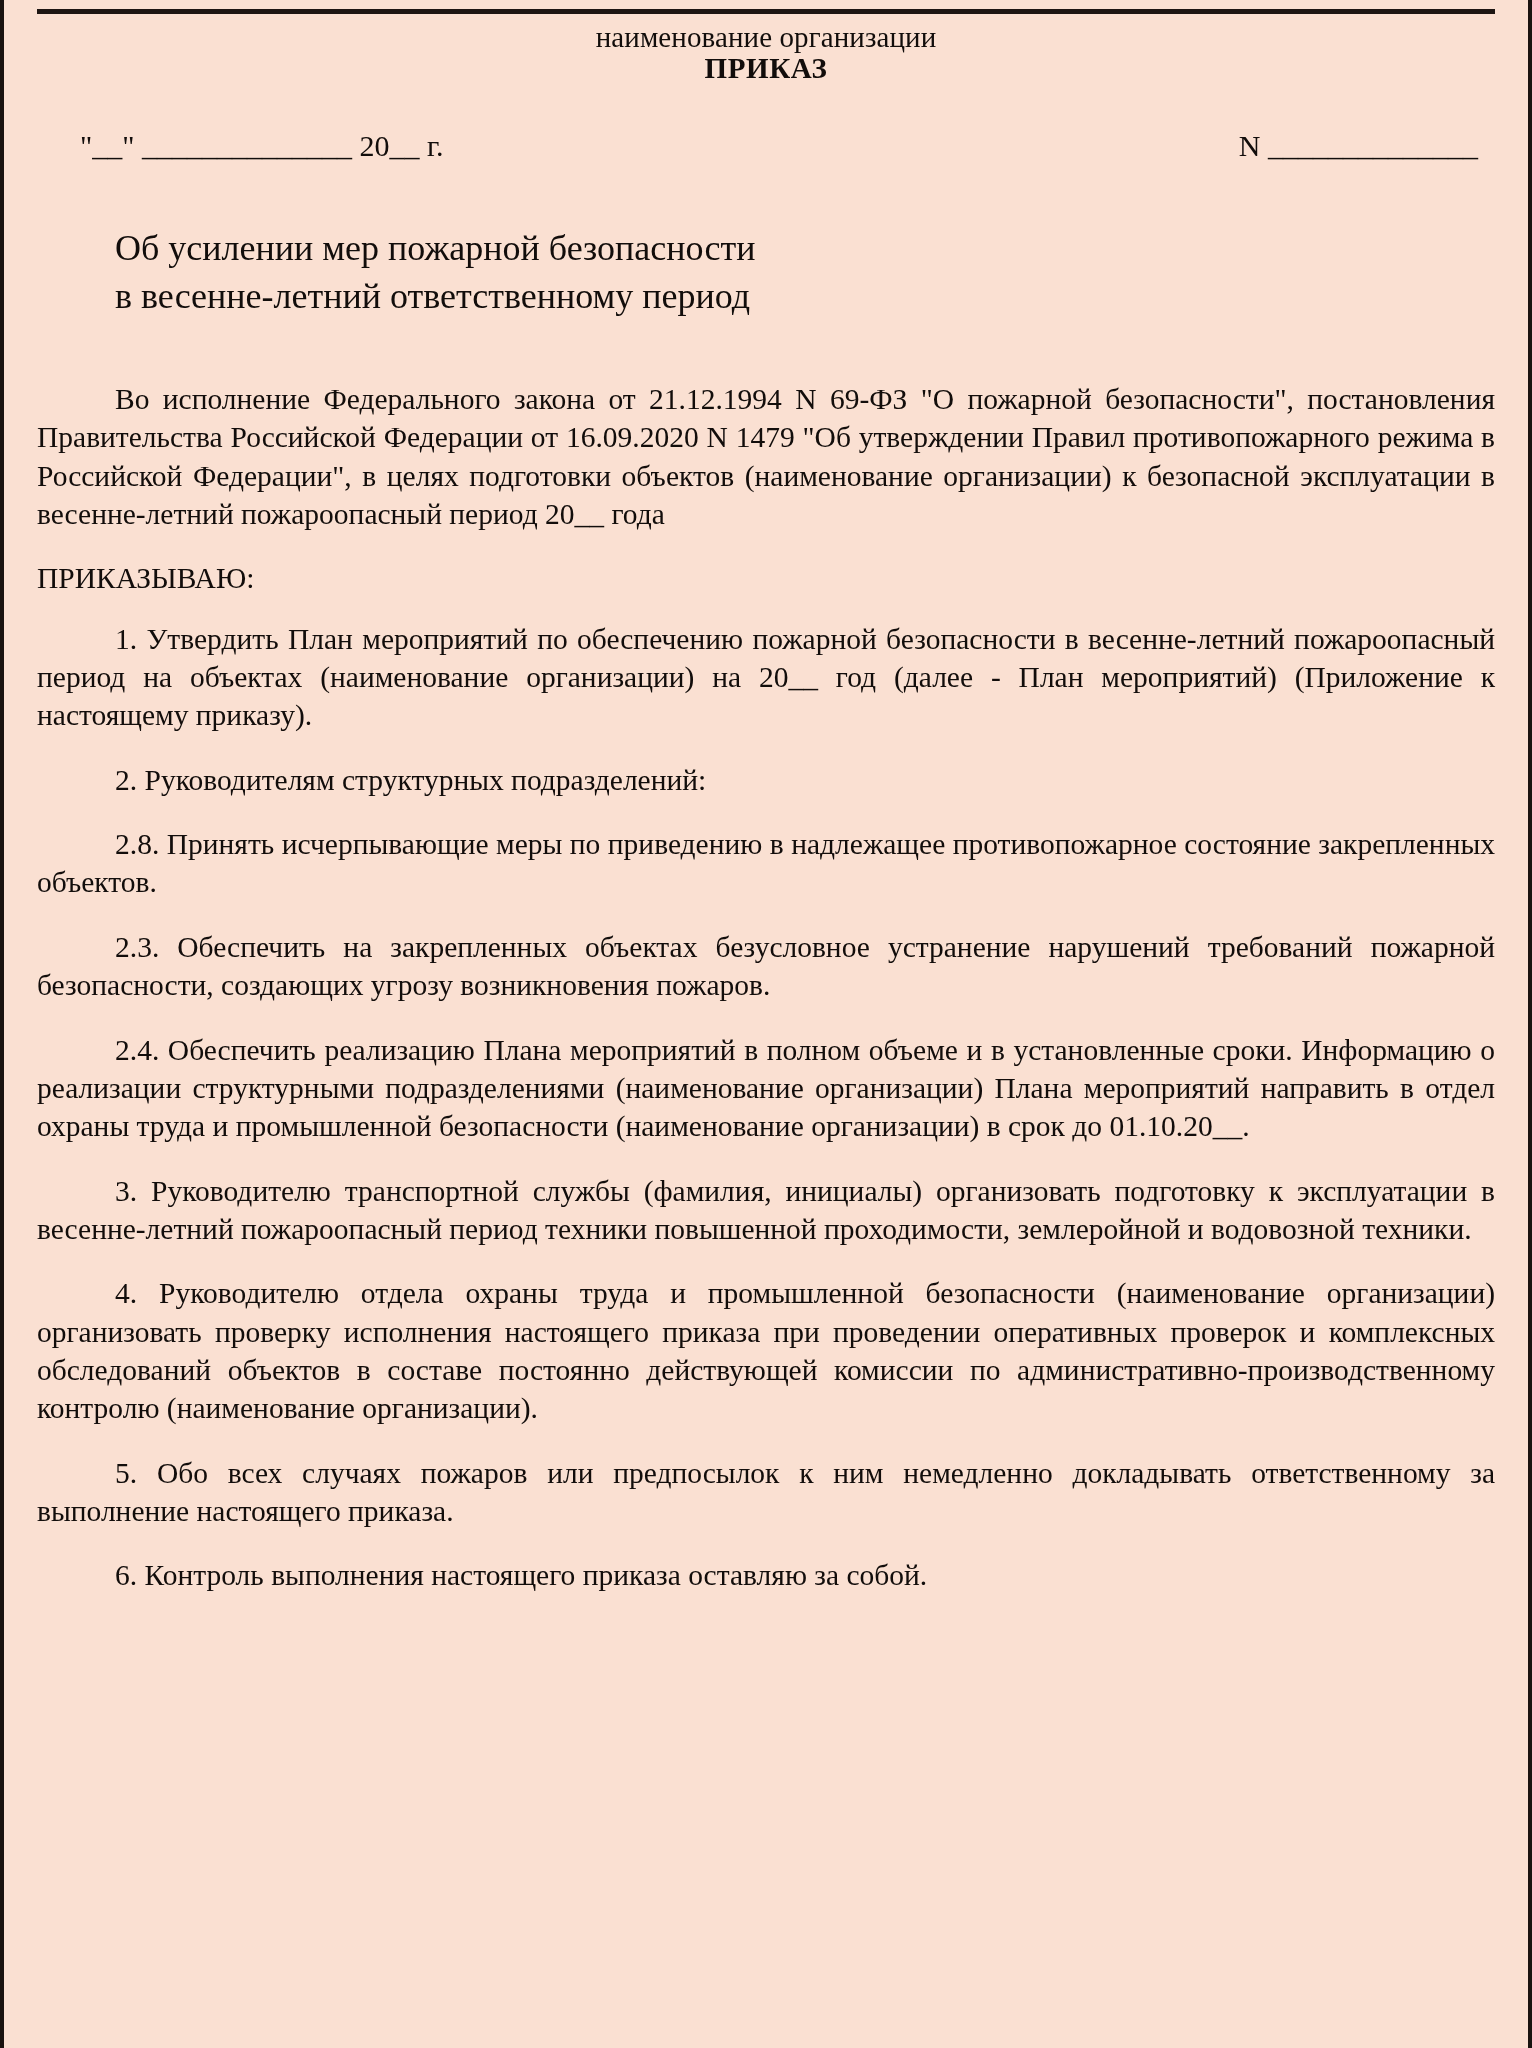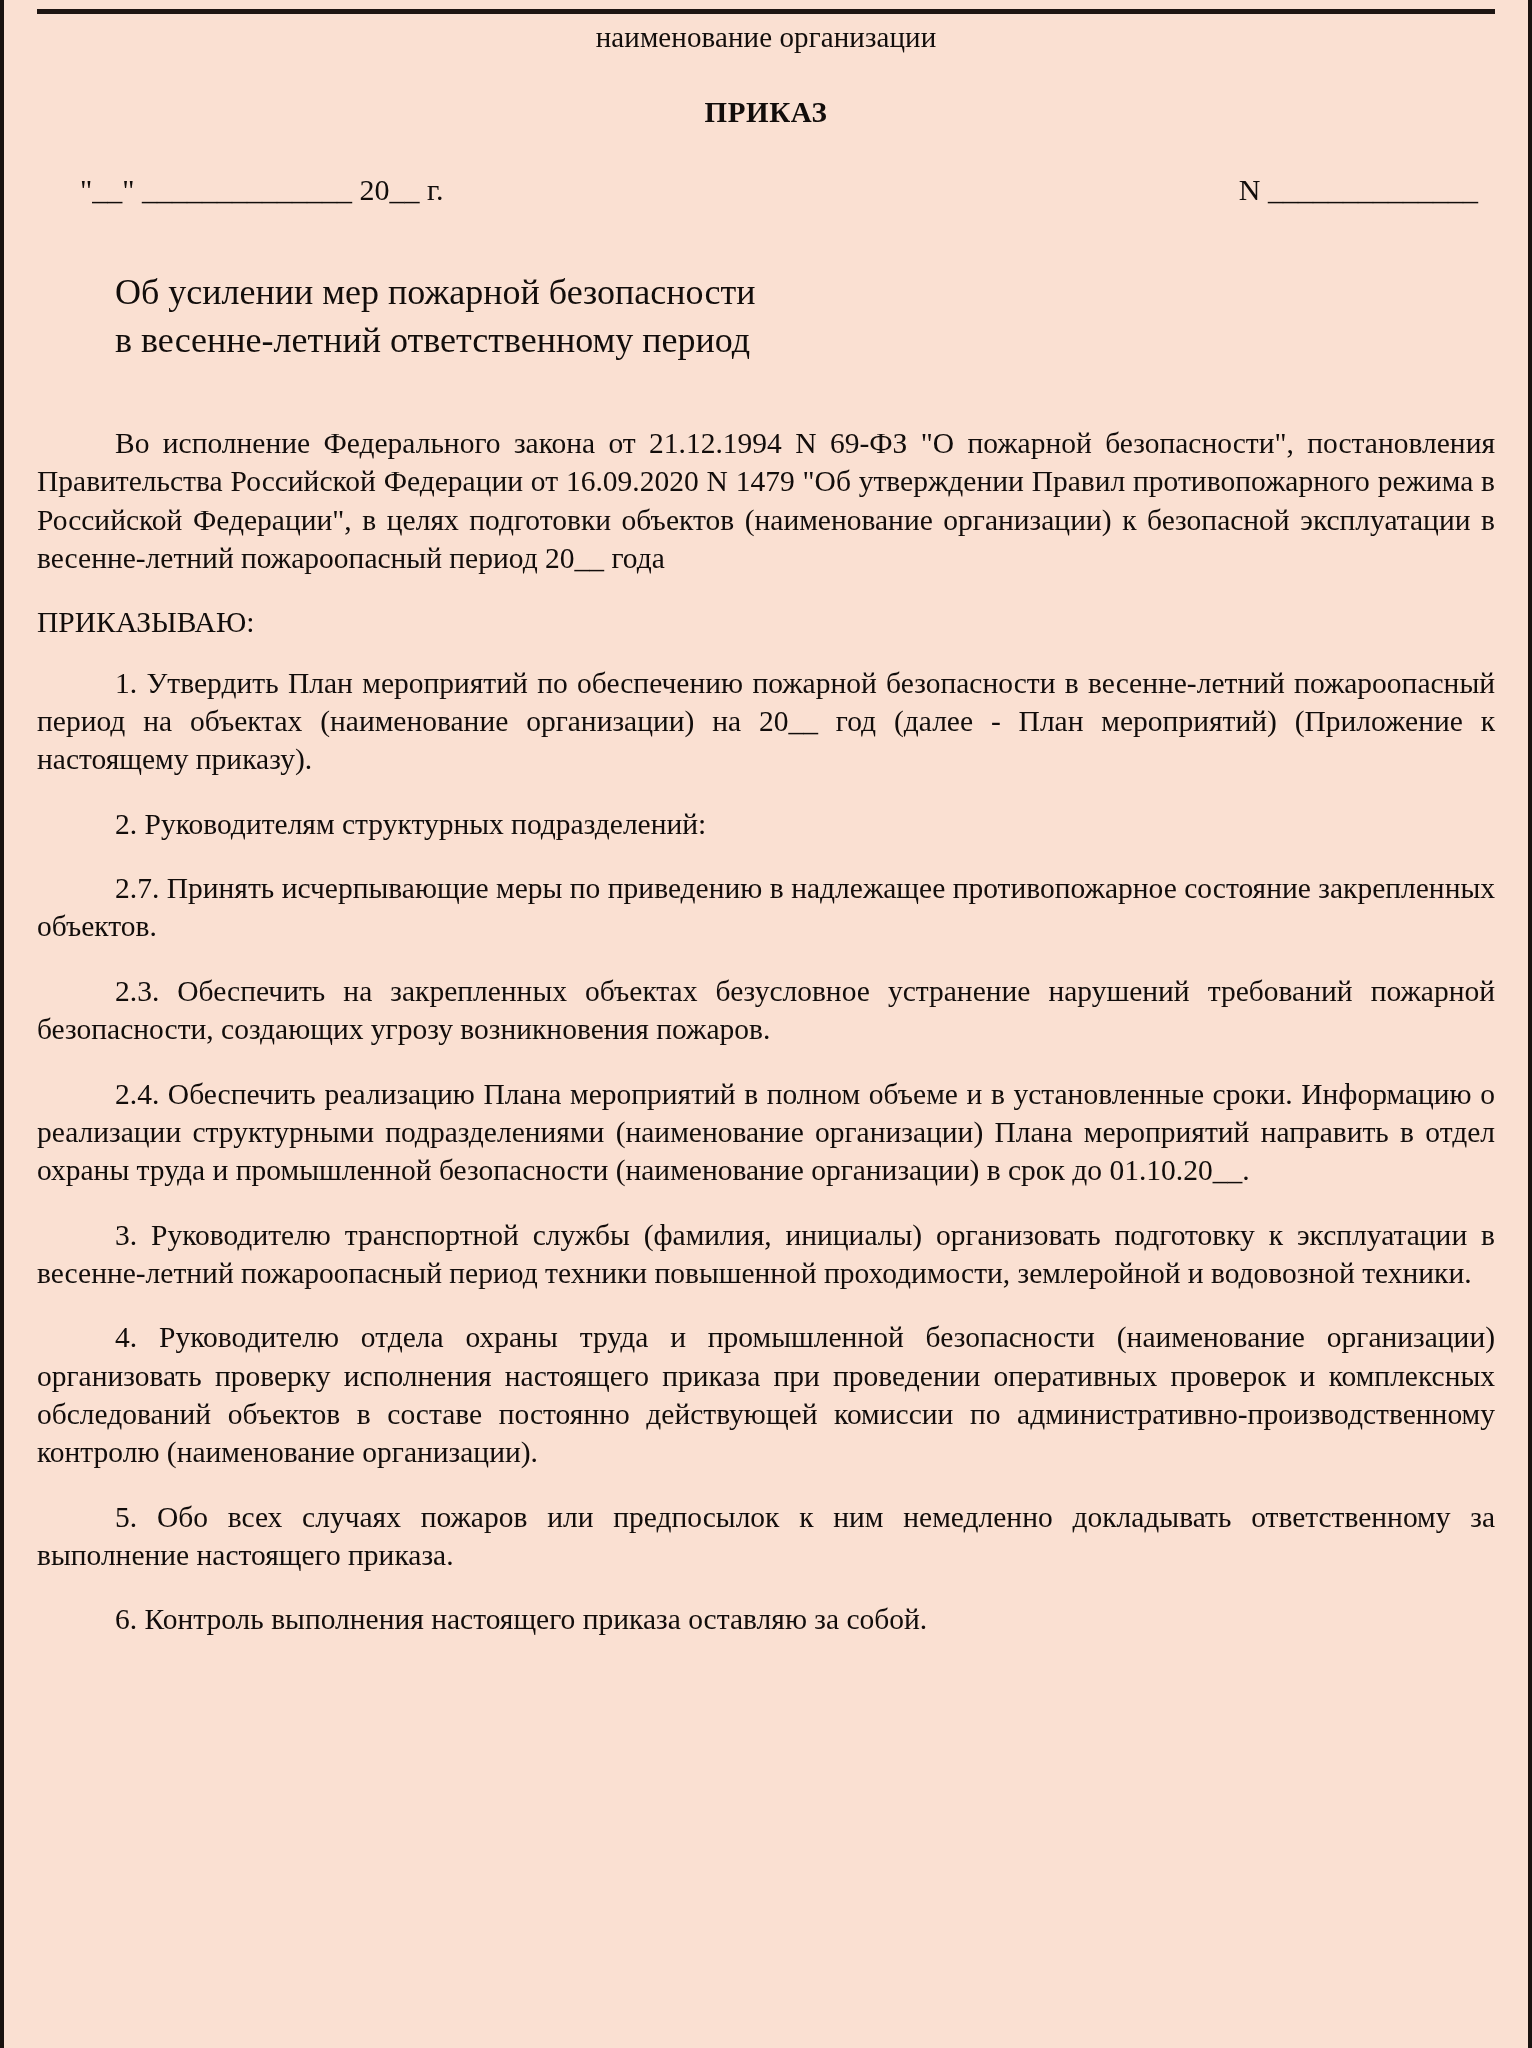--- a/index.html
+++ b/index.html
@@ -48,21 +48,20 @@
     font-size: 29px;
     line-height: 1.0;
     letter-spacing: .1px;
     padding-top: 6px;
   }
 
   .doc-title {
     text-align: center;
     font-weight: bold;
     font-size: 29px;
-    margin-top: 44px;
     letter-spacing: .6px;
   }
 
   
   .meta-row {
     display: flex;
     justify-content: space-between;
     align-items: baseline;
     margin-top: 44px;
     font-size: 30px;
@@ -136,21 +135,21 @@
 
       <p class="para">Во исполнение Федерального закона от 21.12.1994 N 69-ФЗ "О пожарной безопасности", постановления Правительства Российской Федерации от 16.09.2020 N 1479 "Об утверждении Правил противопожарного режима в Российской Федерации", в целях подготовки объектов (наименование организации) к безопасной эксплуатации в весенне-летний пожароопасный период 20__ года</p>
 
       <p class="para no-indent order-word">ПРИКАЗЫВАЮ:</p>
 
       <p class="para">1. Утвердить План мероприятий по обеспечению пожарной безопасности в весенне-летний пожароопасный период на объектах (наименование организации) на 20__ год (далее - План мероприятий) (Приложение к настоящему приказу).</p>
 
       <p class="para">2. Руководителям структурных подразделений:</p>
 
 
-      <p class="para">2.7. Принять исчерпывающие меры по приведению в надлежащее противопожарное состояние закрепленных объектов.</p>
+      <p class="para">2.8. Принять исчерпывающие меры по приведению в надлежащее противопожарное состояние закрепленных объектов.</p>
 
       <p class="para">2.3. Обеспечить на закрепленных объектах безусловное устранение нарушений требований пожарной безопасности, создающих угрозу возникновения пожаров.</p>
 
       <p class="para">2.4. Обеспечить реализацию Плана мероприятий в полном объеме и в установленные сроки. Информацию о реализации структурными подразделениями (наименование организации) Плана мероприятий направить в отдел охраны труда и промышленной безопасности (наименование организации) в срок до 01.10.20__.</p>
 
       <p class="para">3. Руководителю транспортной службы (фамилия, инициалы) организовать подготовку к эксплуатации в весенне-летний пожароопасный период техники повышенной проходимости, землеройной и водовозной техники.</p>
 
       <p class="para">4. Руководителю отдела охраны труда и промышленной безопасности (наименование организации) организовать проверку исполнения настоящего приказа при проведении оперативных проверок и комплексных обследований объектов в составе постоянно действующей комиссии по административно-производственному контролю (наименование организации).</p>
 
       <p class="para">5. Обо всех случаях пожаров или предпосылок к ним немедленно докладывать ответственному за выполнение настоящего приказа.</p>

